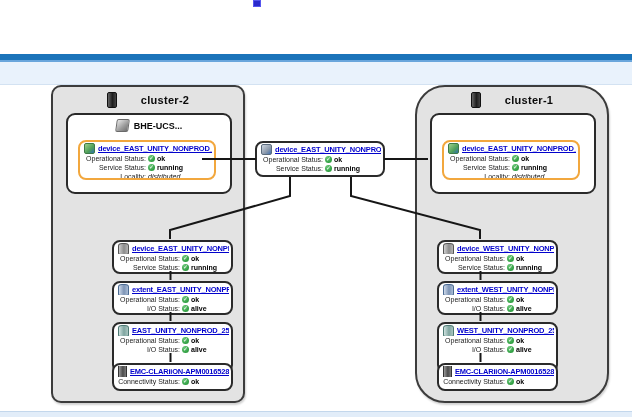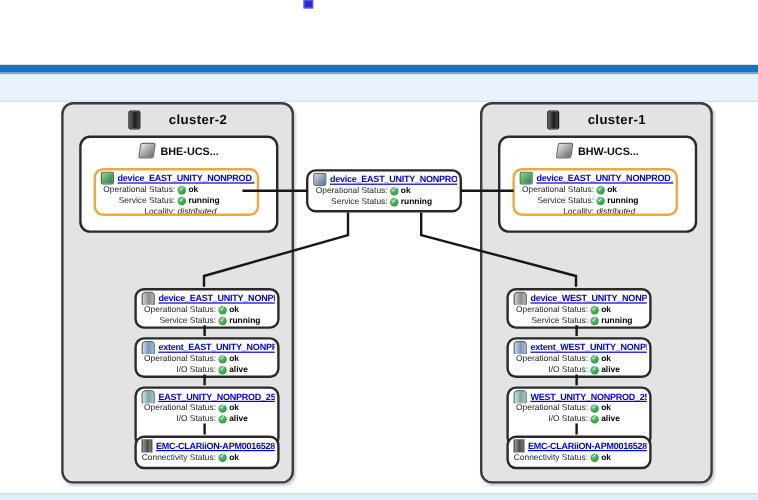--- a/index.html
+++ b/index.html
@@ -9,21 +9,21 @@
   
   .tiny-icon{position:absolute;left:253px;top:0;width:6px;height:5px;background:#2a2acc;border:1px solid #5555ee;}
   .navbar{position:absolute;left:0;top:54px;width:632px;height:6px;background:#1b74ba;}
   .navbar-sub{position:absolute;left:0;top:60px;width:632px;height:2px;background:#6aa6dc;}
   .band{position:absolute;left:0;top:62px;width:632px;height:22px;background:#e9f2fc;border-bottom:1px solid #d3e2f2;}
   .bottom-strip{position:absolute;left:0;top:411px;width:632px;height:6px;background:#e2edf9;border-top:1px solid #c3d7ec;}
 
   
   .cluster{position:absolute;top:85px;width:194px;height:318px;background:#e3e3e3;border:2px solid #3c3c3c;border-radius:10px;box-sizing:border-box;box-shadow:1px 2px 2px rgba(0,0,0,0.18);}
   .cluster-left{left:51px;}
-  .cluster-right{left:400px;}
+  .cluster-right{left:415px;border-radius:30px;}
   .cluster-header{position:absolute;left:0;top:5px;width:100%;display:flex;justify-content:center;align-items:center;gap:24px;text-align:right;}
   .cluster-icon{width:8px;height:14px;background:linear-gradient(90deg,#666 0%,#1d1d1d 55%,#444 100%);border-radius:2px;border:1px solid #111;}
   .cluster-name{font-size:11px;font-weight:bold;color:#0a0a0a;letter-spacing:.3px;}
 
   .host-box{position:absolute;left:13px;top:26px;width:166px;height:81px;background:#fff;border:2px solid #2a2a2a;border-radius:9px;box-sizing:border-box;}
   .host-header{position:absolute;left:0;top:4px;width:100%;display:flex;justify-content:center;align-items:center;gap:5px;}
   .host-icon{width:11px;height:11px;background:linear-gradient(135deg,#e8e8e8 0%,#9a9a9a 60%,#6f6f6f 100%);border:1px solid #6a6a6a;border-radius:2px;transform:skewX(-8deg);}
   .host-name{font-size:9px;font-weight:bold;color:#0a0a0a;}
 
   
@@ -169,24 +169,20 @@
     </div>
   </div>
 
   <div class="cluster cluster-right">
     <div class="cluster-header">
       <span class="cluster-icon"></span>
       <span class="cluster-name">cluster-1</span>
     </div>
 
     <div class="host-box">
-      <div class="host-header">
-        <span class="host-icon"></span>
-        <span class="host-name">BHW-UCS...</span>
-      </div>
       <div class="node selected dev-box">
         <div class="box-title">
           <span class="ni ni-device"></span>
           <a href="#">device_EAST_UNITY_NONPROD_25</a>
         </div>
         <div class="row">
           <span class="lbl">Operational Status:</span>
           <span class="chk"></span>
           <span class="val">ok</span>
         </div>

